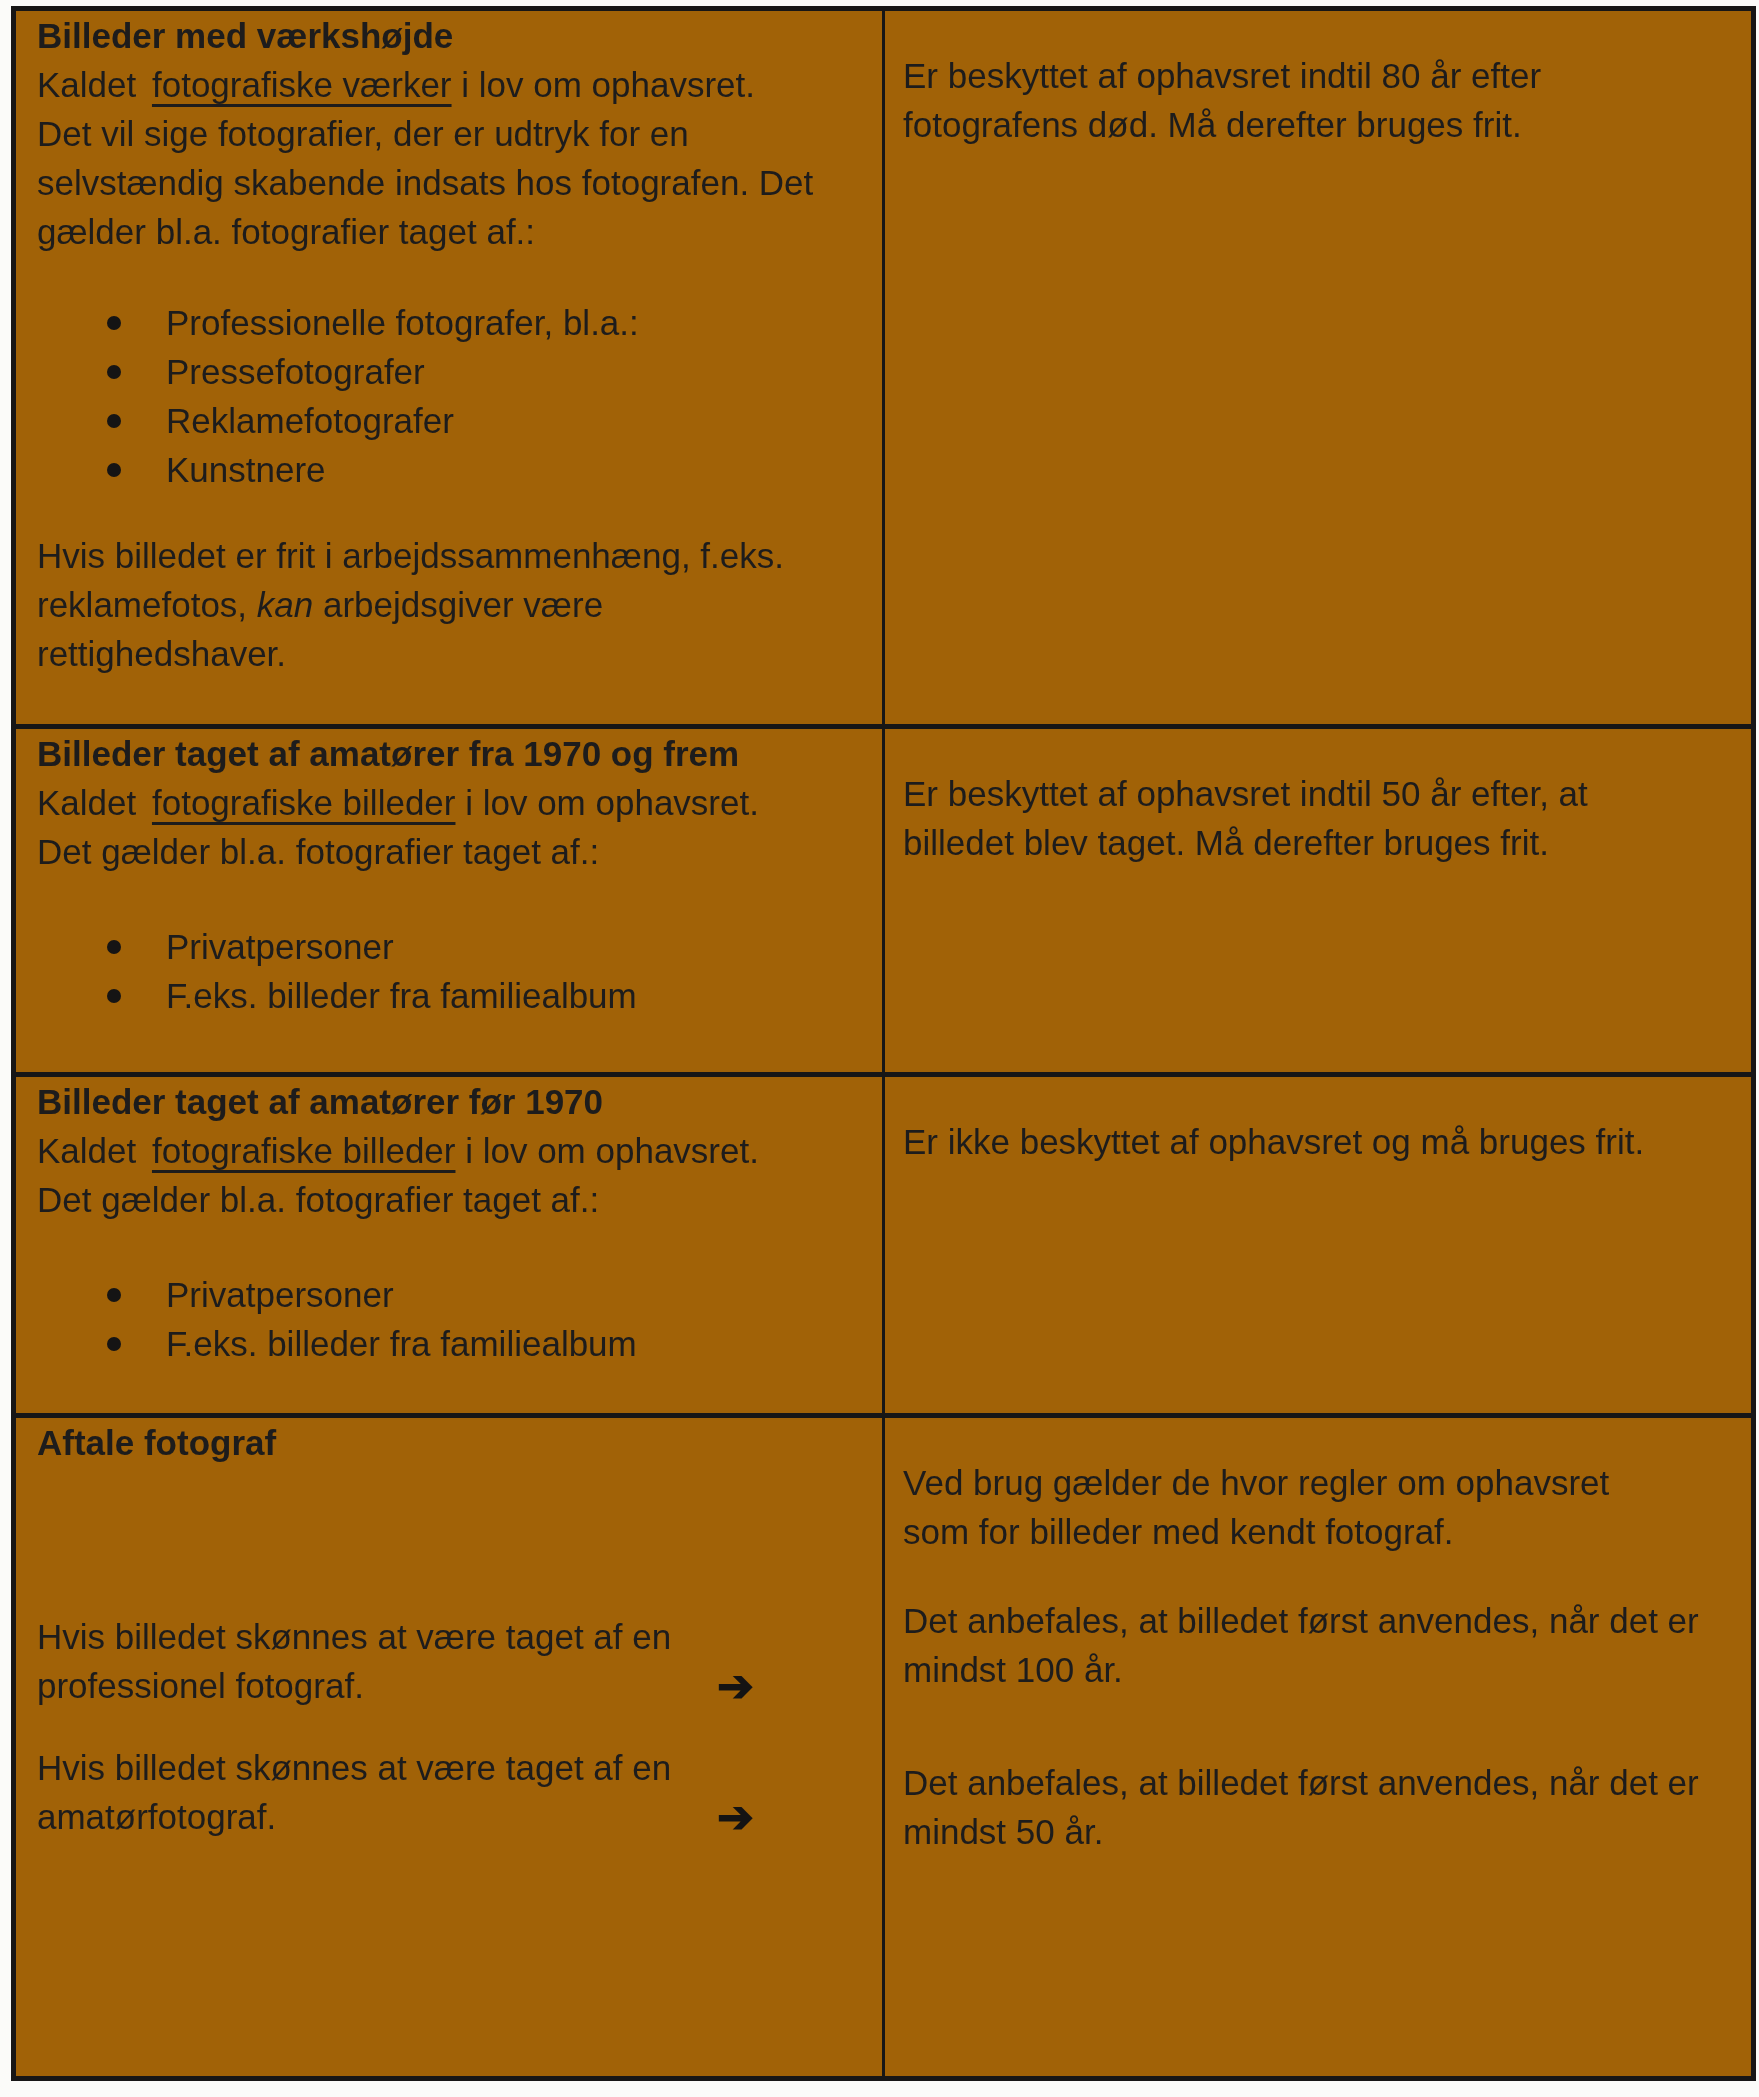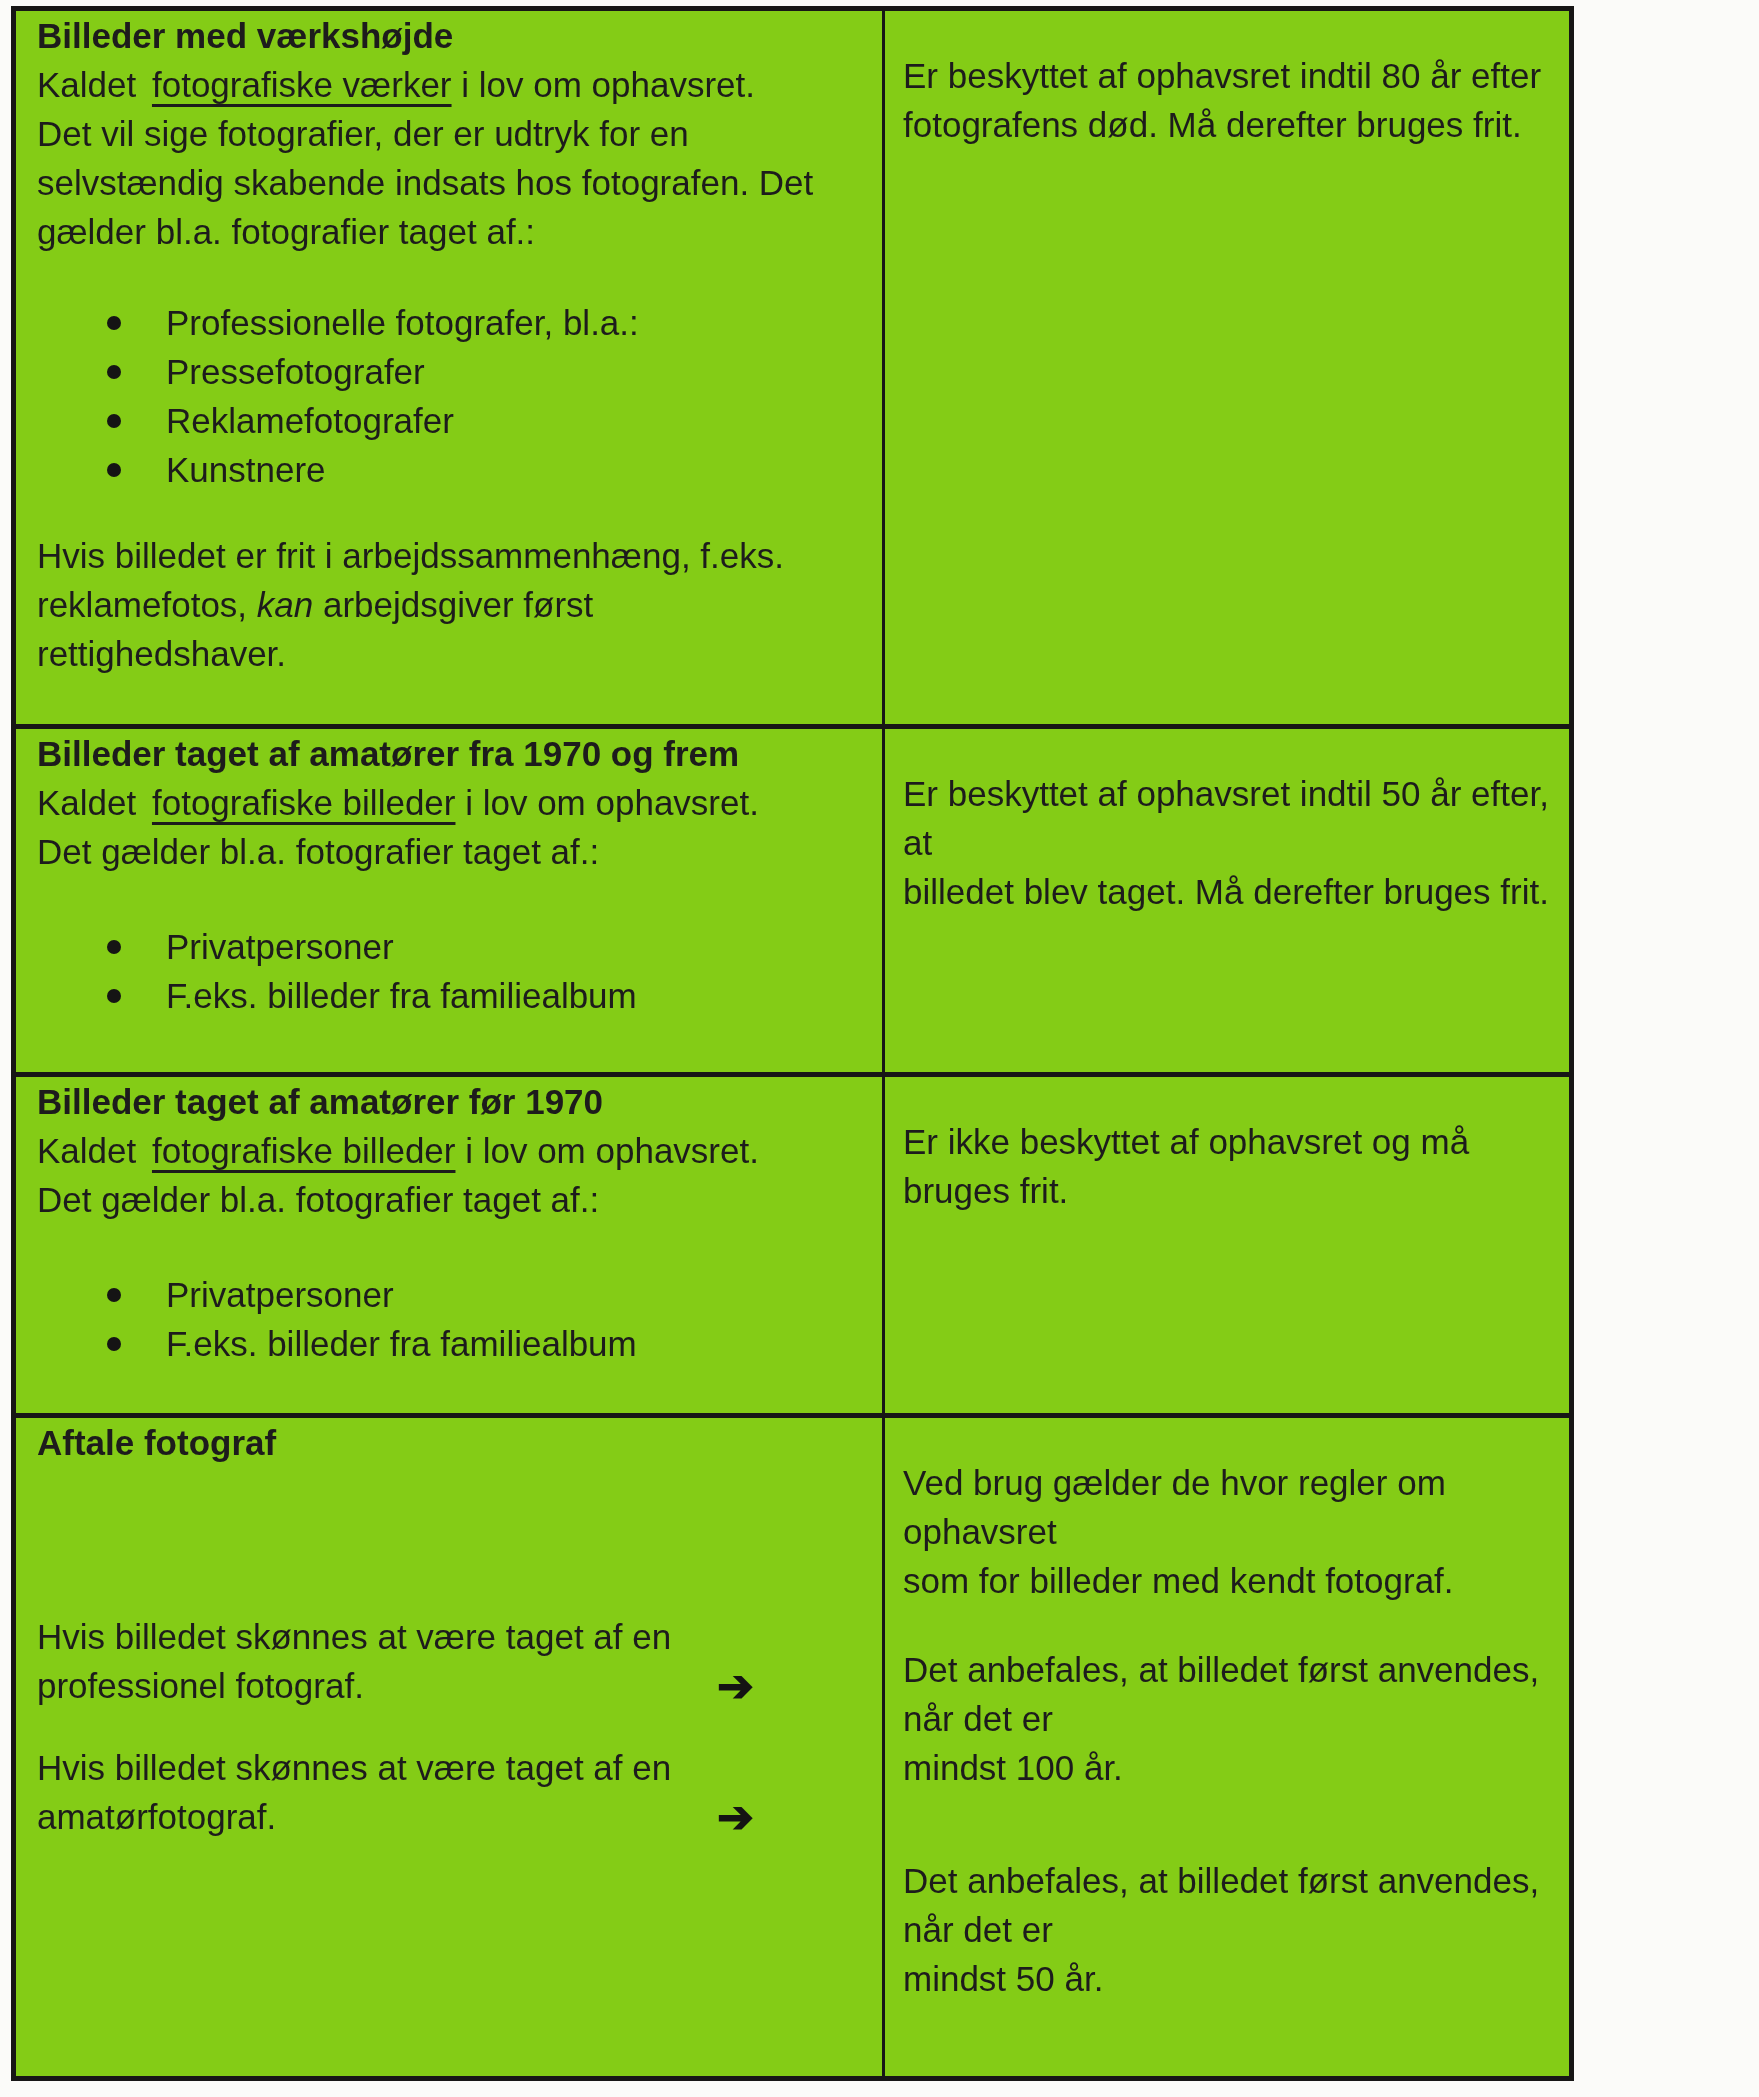--- a/index.html
+++ b/index.html
@@ -14,25 +14,25 @@
     -webkit-font-smoothing: antialiased;
   }
   .page {
     position: relative;
     width: 1760px;
     height: 2097px;
     box-sizing: border-box;
     padding: 6.2px 4.4px 0 11px;
   }
   table.tbl {
-    width: 1563px;
+    width: 1745px;
     height: 2075px;
     border-collapse: collapse;
     table-layout: fixed;
-    background: #84cc16;
+    background: #a16207;
     border: 5.3px solid #171616;
     padding-left: 32px;
   }
   col.c-left  { width: 870px; }
   col.c-right { width: auto; }
   td {
     vertical-align: top;
     border-top: 5.3px solid #171616;
     border-bottom: 5.3px solid #171616;
     border-left: 3.5px solid #171616;
@@ -107,21 +107,21 @@
         <p>Det vil sige fotografier, der er udtryk for en</p>
         <p>selvstændig skabende indsats hos fotografen. Det</p>
         <p>gælder bl.a. fotografier taget af.:</p>
         <ul class="blt">
           <li>Professionelle fotografer, bl.a.:</li>
           <li>Pressefotografer</li>
           <li>Reklamefotografer</li>
           <li>Kunstnere</li>
         </ul>
         <p class="note-start">Hvis billedet er frit i arbejdssammenhæng, f.eks.</p>
-        <p><span>reklamefotos, </span><span class="it">kan</span><span> arbejdsgiver først</span></p>
+        <p><span>reklamefotos, </span><span class="it">kan</span><span> arbejdsgiver være</span></p>
         <p>rettighedshaver.</p>
       </td>
       <td class="rc">
         <p>Er beskyttet af ophavsret indtil 80 år efter</p>
         <p>fotografens død. Må derefter bruges frit.</p>
       </td>
     </tr>
 
     <tr class="h2">
       <td class="lc">

